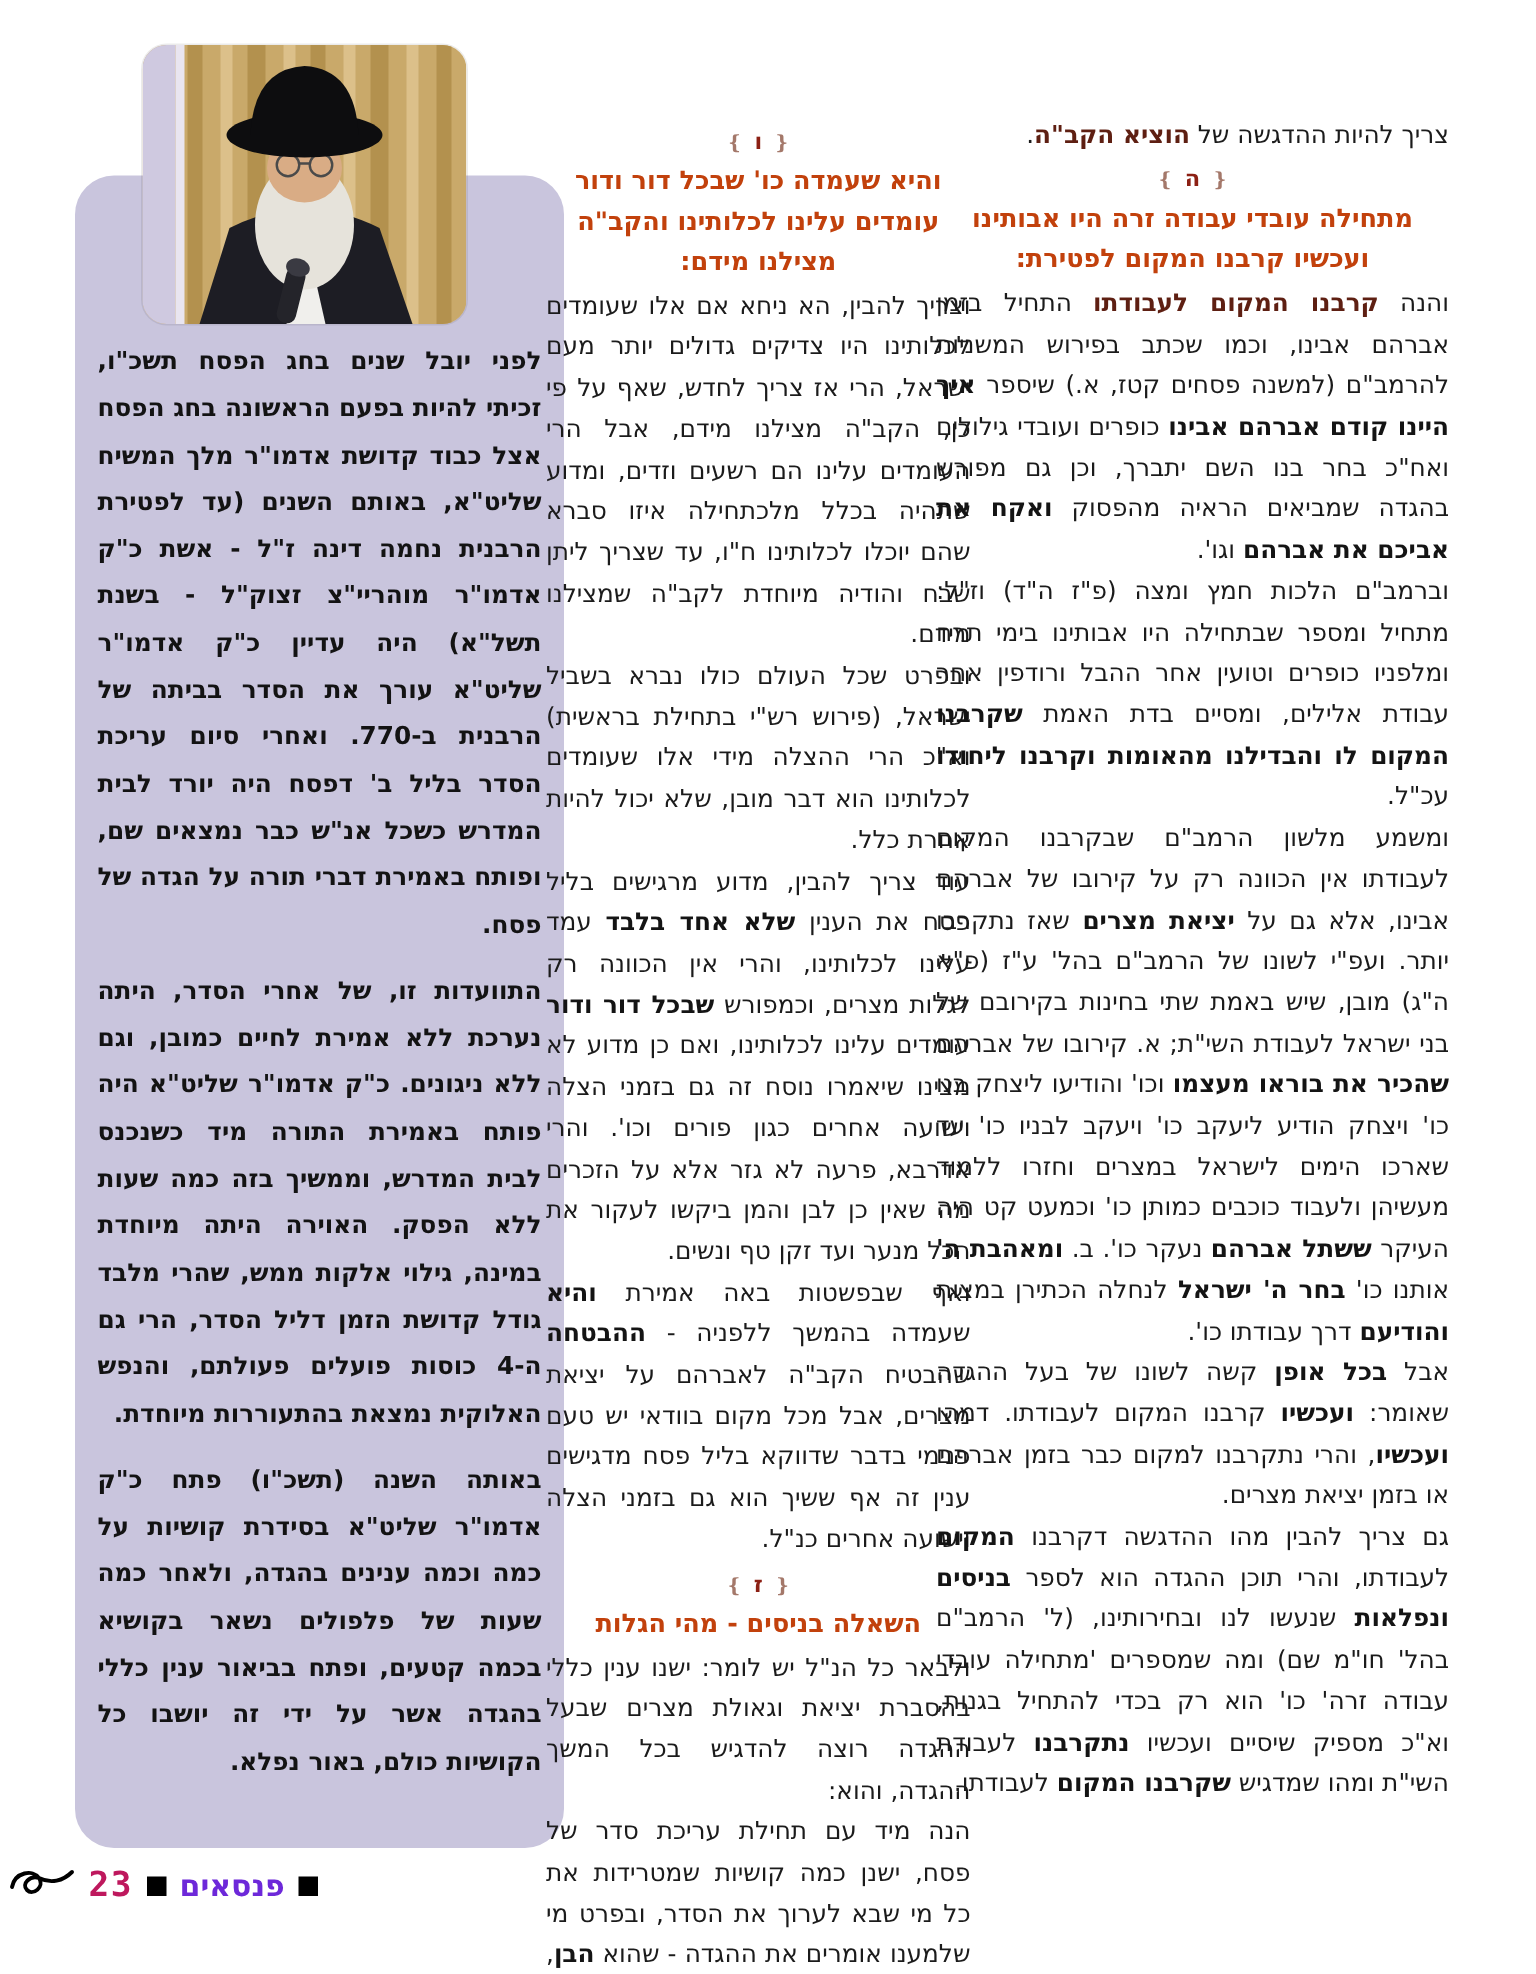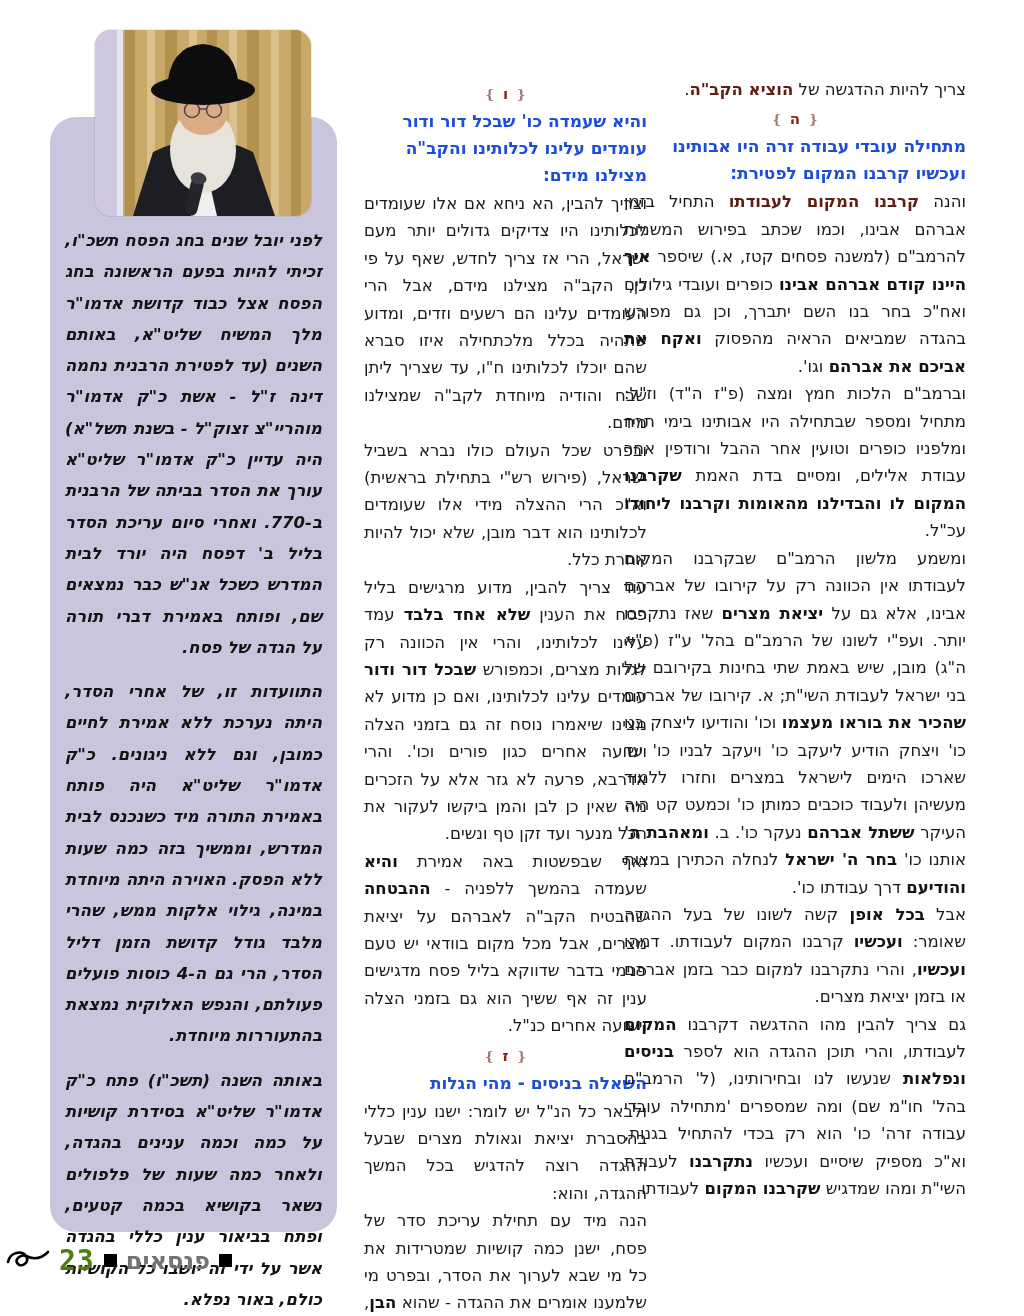--- a/index.html
+++ b/index.html
@@ -4,42 +4,42 @@
 <style>
   html,body{margin:0;padding:0;}
   body{
     width:1024px;height:1316px;position:relative;background:#ffffff;
     font-family:"DejaVu Sans", sans-serif;color:#1b1b1b;overflow:hidden;
   }
   .col{position:absolute;direction:rtl;text-align:justify;}
   .para{font-size:16.5px;line-height:27.4px;margin:0;text-align:justify;}
   .b{font-weight:bold;color:#141414;}
   .r{font-weight:bold;color:#5e1f12;}
-  .heading{font-weight:bold;font-size:17px;line-height:27px;text-align:right;margin:1px 0;color:#1d4ed8;}
+  .heading{font-weight:bold;font-size:17px;line-height:27px;text-align:center;margin:1px 0;color:#c2410c;}
   .marker{text-align:center;margin:7px 0 5px 0;font-weight:bold;font-size:14px;}
   .marker .ltr{color:#8c2014;margin:0 9px;font-size:15px;}
   .marker .orn{color:#a4786a;font-family:"DejaVu Serif", serif;font-size:13px;}
   #left-panel{
-    position:absolute;left:50px;top:117px;width:287px;height:1115px;
-    background:#c9c5dd;border-radius:26px;font-style:italic;
+    position:absolute;left:50px;top:117px;width:326px;height:1115px;
+    background:#c9c5dd;border-radius:26px;
   }
   #left-panel .inner{
     position:absolute;left:15px;right:15px;top:108px;direction:rtl;text-align:justify;
   }
   .p-para{font-weight:bold;font-size:16.5px;line-height:31.3px;margin:0 0 13px 0;color:#131313;text-align:justify;}
   #photo{
     position:absolute;left:95px;top:30px;width:216px;height:186px;border-radius:16px;
     overflow:hidden;box-shadow:0 0 0 1px rgba(0,0,0,0.08);
   }
   #footer{
     position:absolute;left:6px;top:1244px;display:flex;align-items:center;gap:9px;direction:ltr;
   }
   #footer .sq{width:13px;height:13px;background:#000;display:inline-block;}
-  #footer .num{font-family:"DejaVu Sans Mono","DejaVu Sans",sans-serif;font-weight:bold;font-size:28px;color:#4d7c0f;letter-spacing:1px;}
-  #footer .mag{font-family:"DejaVu Sans Mono","DejaVu Sans",sans-serif;font-weight:bold;font-size:24px;color:#737373;direction:rtl;}
+  #footer .num{font-family:"DejaVu Sans Mono","DejaVu Sans",sans-serif;font-weight:bold;font-size:23px;color:#be185d;letter-spacing:1px;}
+  #footer .mag{font-family:"DejaVu Sans Mono","DejaVu Sans",sans-serif;font-weight:bold;font-size:20px;color:#6d28d9;direction:rtl;}
 </style>
 </head>
 <body>
 
 <div id="left-panel">
   <div class="inner">
       <div class="p-para"><span>לפני יובל שנים בחג הפסח תשכ"ו, זכיתי להיות בפעם הראשונה בחג הפסח אצל כבוד קדושת אדמו"ר מלך המשיח שליט"א, באותם השנים (עד לפטירת הרבנית נחמה דינה ז"ל - אשת כ"ק אדמו"ר מוהריי"צ זצוק"ל - בשנת תשל"א) היה עדיין כ"ק אדמו"ר שליט"א עורך את הסדר בביתה של הרבנית ב-770. ואחרי סיום עריכת הסדר בליל ב' דפסח היה יורד לבית המדרש כשכל אנ"ש כבר נמצאים שם, ופותח באמירת דברי תורה על הגדה של פסח.</span></div>
       <div class="p-para"><span>התוועדות זו, של אחרי הסדר, היתה נערכת ללא אמירת לחיים כמובן, וגם ללא ניגונים. כ"ק אדמו"ר שליט"א היה פותח באמירת התורה מיד כשנכנס לבית המדרש, וממשיך בזה כמה שעות ללא הפסק. האוירה היתה מיוחדת במינה, גילוי אלקות ממש, שהרי מלבד גודל קדושת הזמן דליל הסדר, הרי גם ה-4 כוסות פועלים פעולתם, והנפש האלוקית נמצאת בהתעוררות מיוחדת.</span></div>
       <div class="p-para"><span>באותה השנה (תשכ"ו) פתח כ"ק אדמו"ר שליט"א בסידרת קושיות על כמה וכמה ענינים בהגדה, ולאחר כמה שעות של פלפולים נשאר בקושיא בכמה קטעים, ופתח בביאור ענין כללי בהגדה אשר על ידי זה יושבו כל הקושיות כולם, באור נפלא.</span></div>
     </div>

